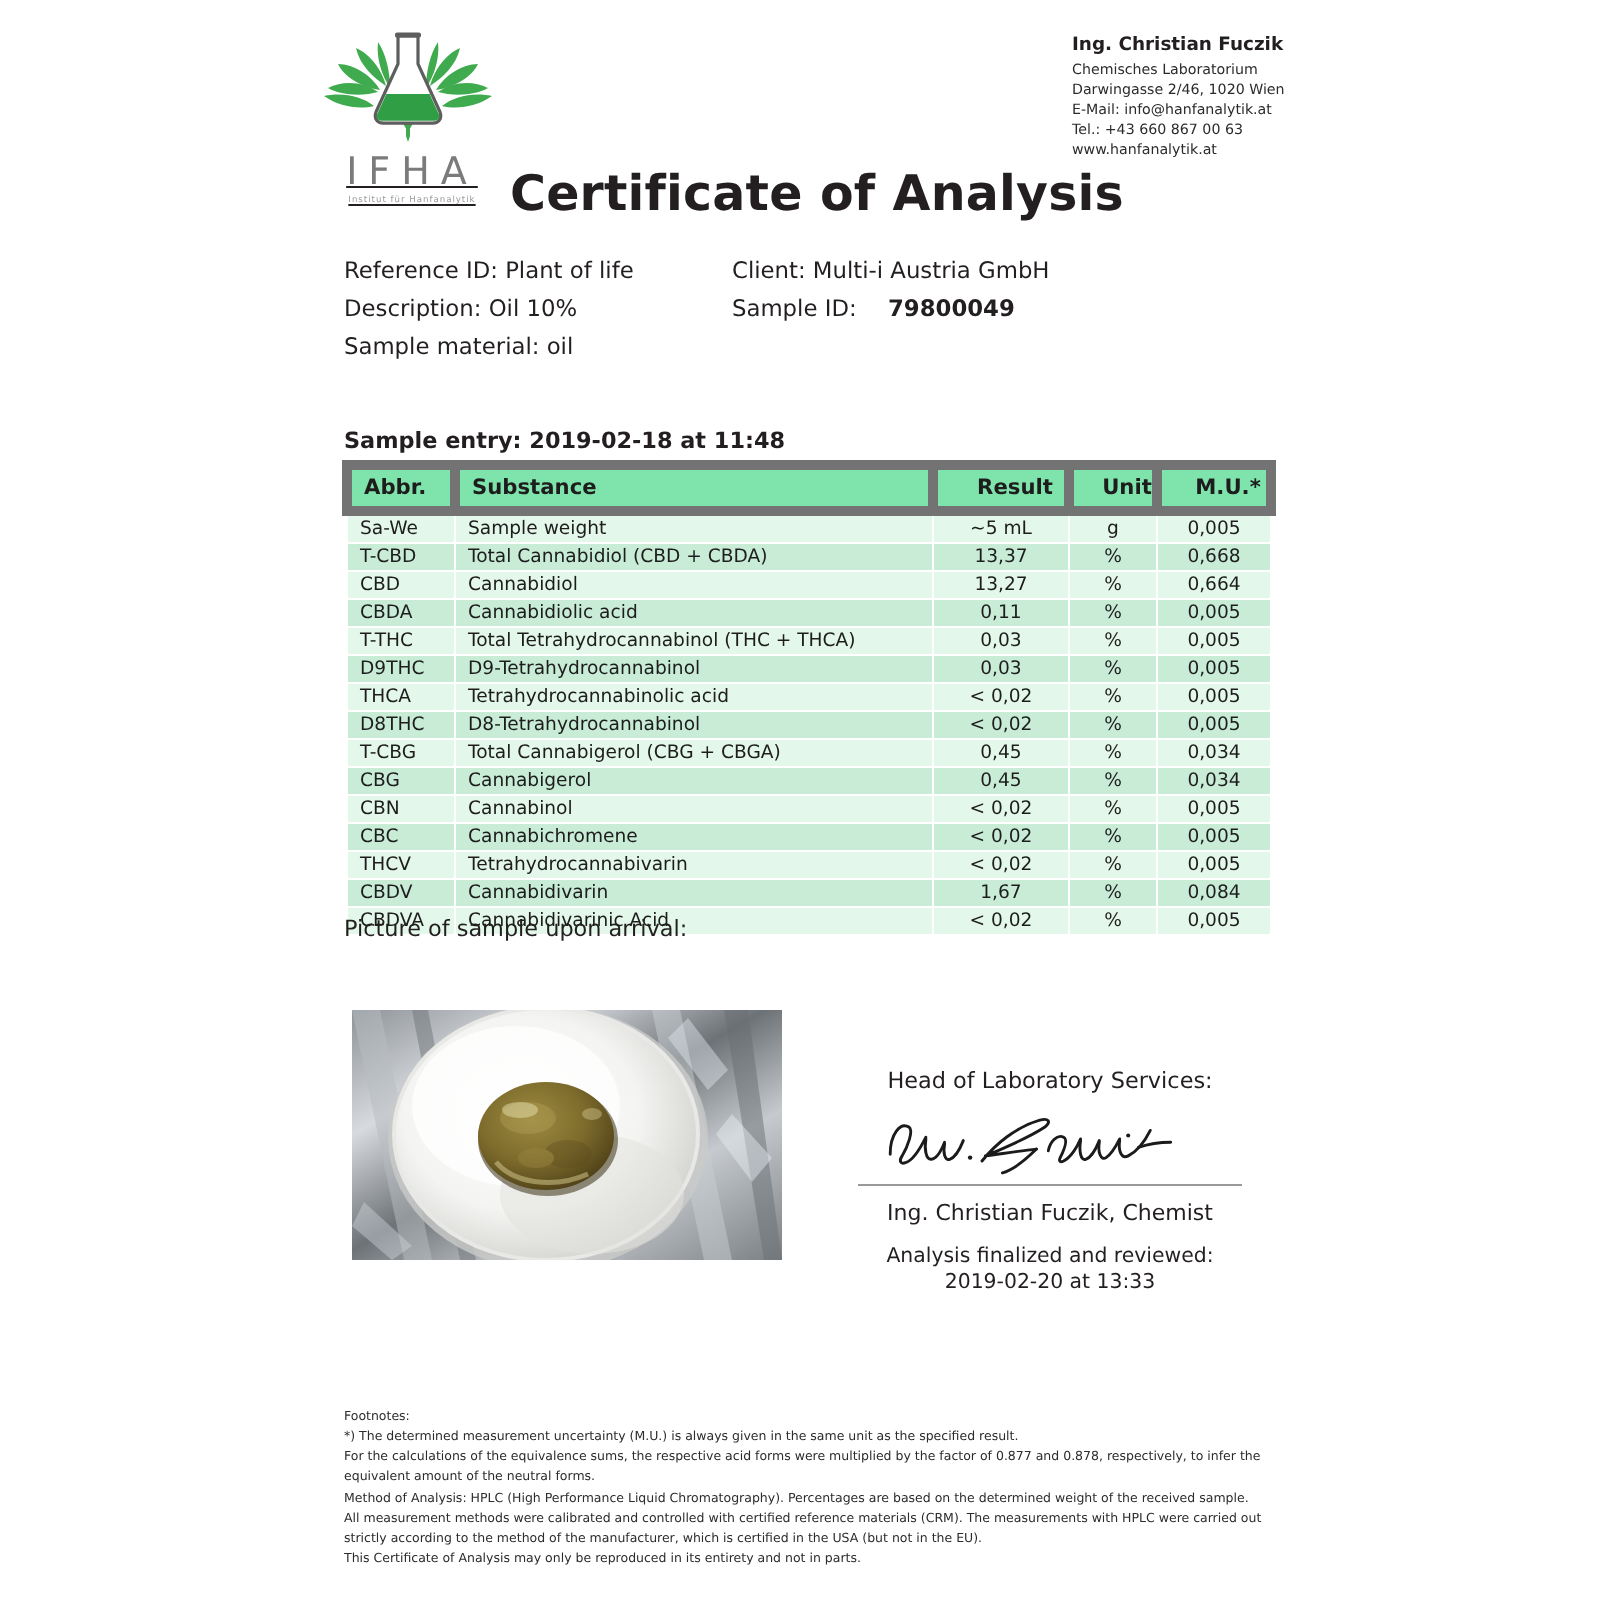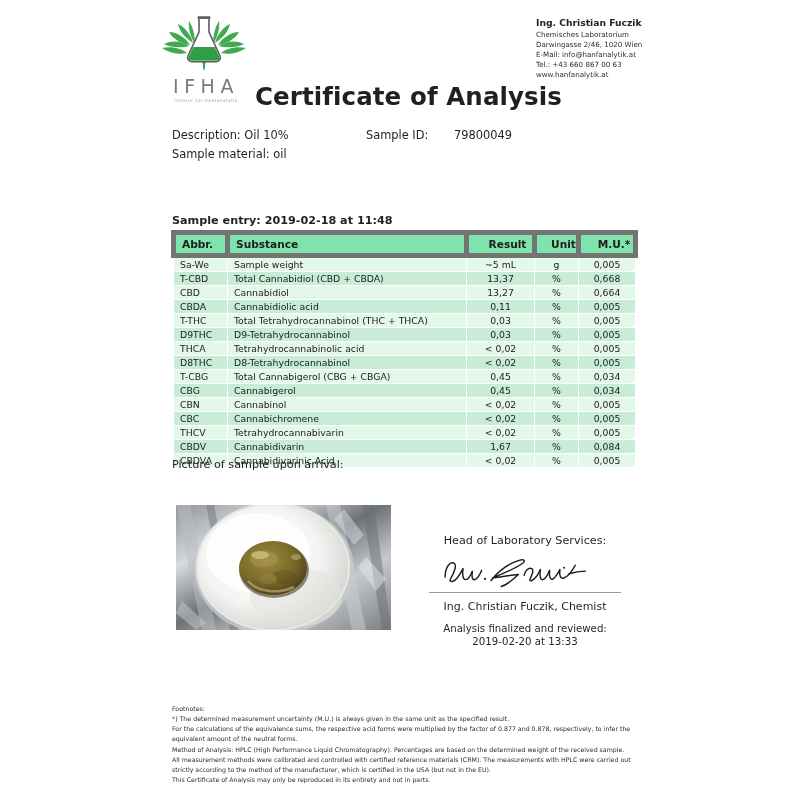--- a/index.html
+++ b/index.html
@@ -27,20 +27,21 @@
     left: 0; top: 0;
     width: 800px;
     height: 120px;
   }
   .logo-block {
     position: absolute;
     left: 158px;
     top: 14px;
     width: 92px;
     text-align: center;
+    text-decoration: underline;
   }
   .logo-mark {
     width: 92px;
     height: 62px;
     display: block;
   }
   .logo-word {
     font-size: 19px;
     letter-spacing: 5.5px;
     color: #7b7b7b;
@@ -103,23 +104,24 @@
     white-space: nowrap;
   }
   .meta-right-label {
     position: absolute;
     left: 194px;
     top: 0;
     white-space: nowrap;
   }
   .meta-right-value {
     position: absolute;
-    left: 282px;
+    left: 272px;
     top: 0;
     white-space: nowrap;
+    font-weight: bold;
   }
 
   .sample-entry {
     position: absolute;
     left: 172px;
     top: 214px;
     font-size: 11.2px;
     font-weight: bold;
     color: #231f20;
   }
@@ -283,20 +285,24 @@
       <div class="line">Darwingasse 2/46, 1020 Wien</div>
       <div class="line">E-Mail: info@hanfanalytik.at</div>
       <div class="line">Tel.: +43 660 867 00 63</div>
       <div class="line">www.hanfanalytik.at</div>
     </div>
 
     <div class="doc-title">Certificate of Analysis</div>
   </div>
 
   <div class="meta">
+    <div class="meta-row">
+      <span class="meta-left">Reference ID: Plant of life</span>
+      <span class="meta-right-label">Client: Multi-i Austria GmbH</span>
+    </div>
     <div class="meta-row">
       <span class="meta-left">Description: Oil 10%</span>
       <span class="meta-right-label">Sample ID:</span>
       <span class="meta-right-value">79800049</span>
     </div>
     <div class="meta-row">
       <span class="meta-left">Sample material: oil</span>
     </div>
   </div>
 

